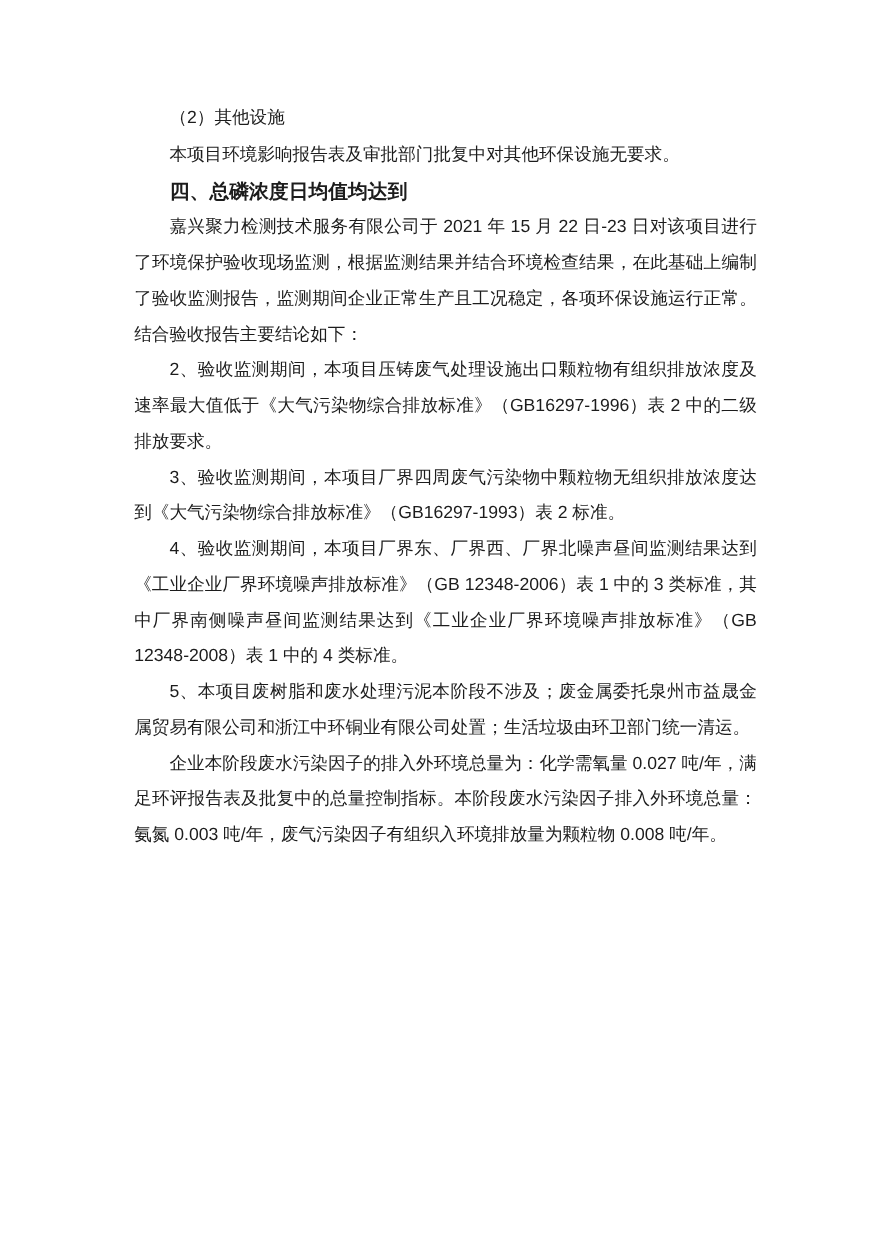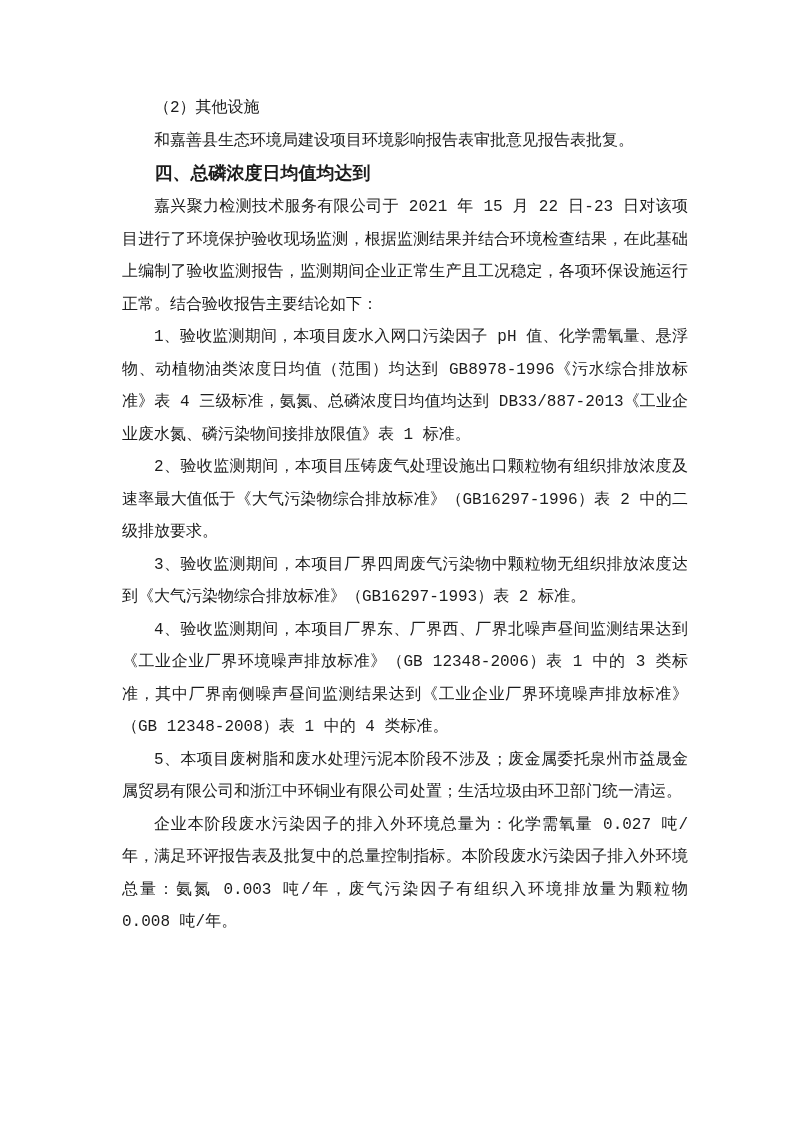--- a/index.html
+++ b/index.html
@@ -11,21 +11,21 @@
     width: 800px;
     height: 1131px;
     overflow: hidden;
   }
   .page {
     box-sizing: border-box;
     width: 800px;
     height: 1131px;
     padding: 92px 112px 30px 122px;
     background: #ffffff;
-    font-family: Liberation Mono, monospace;
+    font-family: Liberation Sans, sans-serif;
     font-size: 16px;
     line-height: 32.5px;
     color: #1c1c1c;
     text-align: justify;
   }
   .page p {
     margin: 0;
     text-indent: 2em;
     word-break: break-word;
   }
@@ -34,22 +34,21 @@
     font-size: 18px;
     text-indent: 1.8em;
     line-height: 34px;
   }
 </style>
 </head>
 <body>
 
 <div class="page">
   <p>（2）其他设施</p>
-  <p>和嘉善县生态环境局建设项目环境影响报告表审批意见报告表批复。</p>
+  <p>本项目环境影响报告表及审批部门批复中对其他环保设施无要求。</p>
   <p class="heading">四、总磷浓度日均值均达到</p>
   <p>嘉兴聚力检测技术服务有限公司于 2021 年 15 月 22 日-23 日对该项目进行了环境保护验收现场监测，根据监测结果并结合环境检查结果，在此基础上编制了验收监测报告，监测期间企业正常生产且工况稳定，各项环保设施运行正常。结合验收报告主要结论如下：</p>
-  <p>1、验收监测期间，本项目废水入网口污染因子 pH 值、化学需氧量、悬浮物、动植物油类浓度日均值（范围）均达到 GB8978-1996《污水综合排放标准》表 4 三级标准，氨氮、总磷浓度日均值均达到 DB33/887-2013《工业企业废水氮、磷污染物间接排放限值》表 1 标准。</p>
   <p>2、验收监测期间，本项目压铸废气处理设施出口颗粒物有组织排放浓度及速率最大值低于《大气污染物综合排放标准》（GB16297-1996）表 2 中的二级排放要求。</p>
   <p>3、验收监测期间，本项目厂界四周废气污染物中颗粒物无组织排放浓度达到《大气污染物综合排放标准》（GB16297-1993）表 2 标准。</p>
   <p>4、验收监测期间，本项目厂界东、厂界西、厂界北噪声昼间监测结果达到《工业企业厂界环境噪声排放标准》（GB 12348-2006）表 1 中的 3 类标准，其中厂界南侧噪声昼间监测结果达到《工业企业厂界环境噪声排放标准》（GB 12348-2008）表 1 中的 4 类标准。</p>
   <p>5、本项目废树脂和废水处理污泥本阶段不涉及；废金属委托泉州市益晟金属贸易有限公司和浙江中环铜业有限公司处置；生活垃圾由环卫部门统一清运。</p>
   <p>企业本阶段废水污染因子的排入外环境总量为：化学需氧量 0.027 吨/年，满足环评报告表及批复中的总量控制指标。本阶段废水污染因子排入外环境总量：氨氮 0.003 吨/年，废气污染因子有组织入环境排放量为颗粒物 0.008 吨/年。</p>
 </div>
 
 </body></html>

